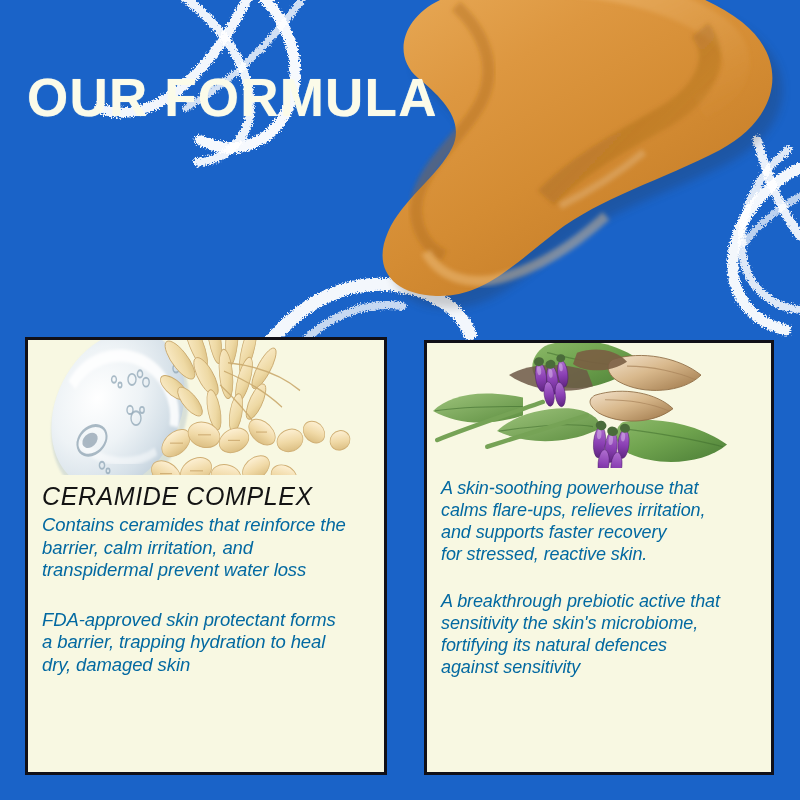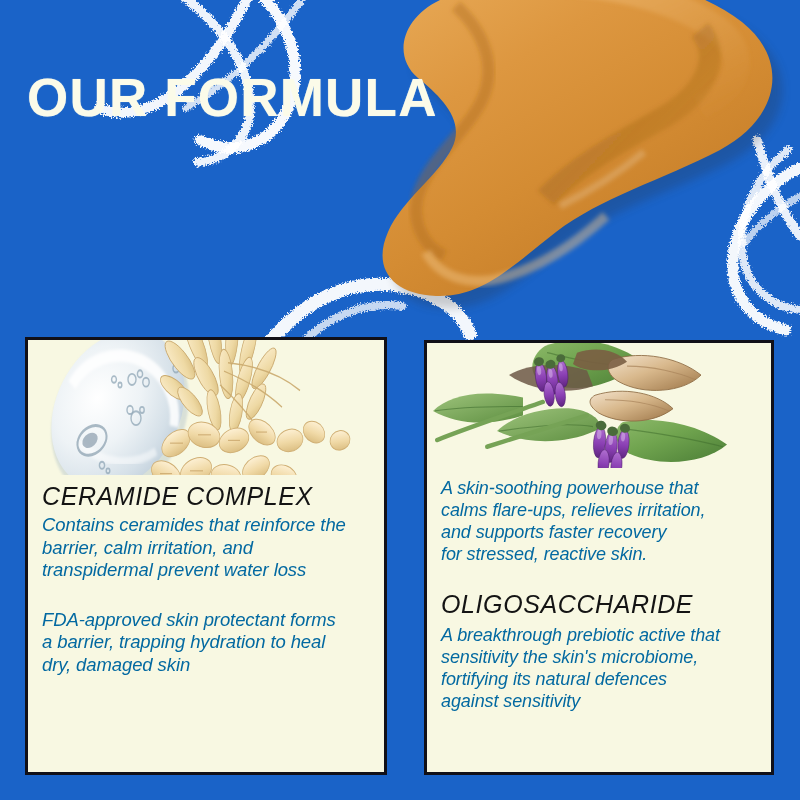--- a/index.html
+++ b/index.html
@@ -359,21 +359,20 @@
     </div>
 
     <div class="card-body">
       <div class="ing-desc">A skin-soothing powerhouse that
 calms flare-ups, relieves irritation,
 and supports faster recovery
 for stressed, reactive skin.</div>
 
       <div class="blk-gap"></div>
 
-      <div class="ing-title">OLIGOSACCHARIDE</div>
       <div class="ing-desc">A breakthrough prebiotic active that
 sensitivity the skin's microbiome,
 fortifying its natural defences
 against sensitivity</div>
     </div>
   </div>
 
 </div>
 
 </body></html>

